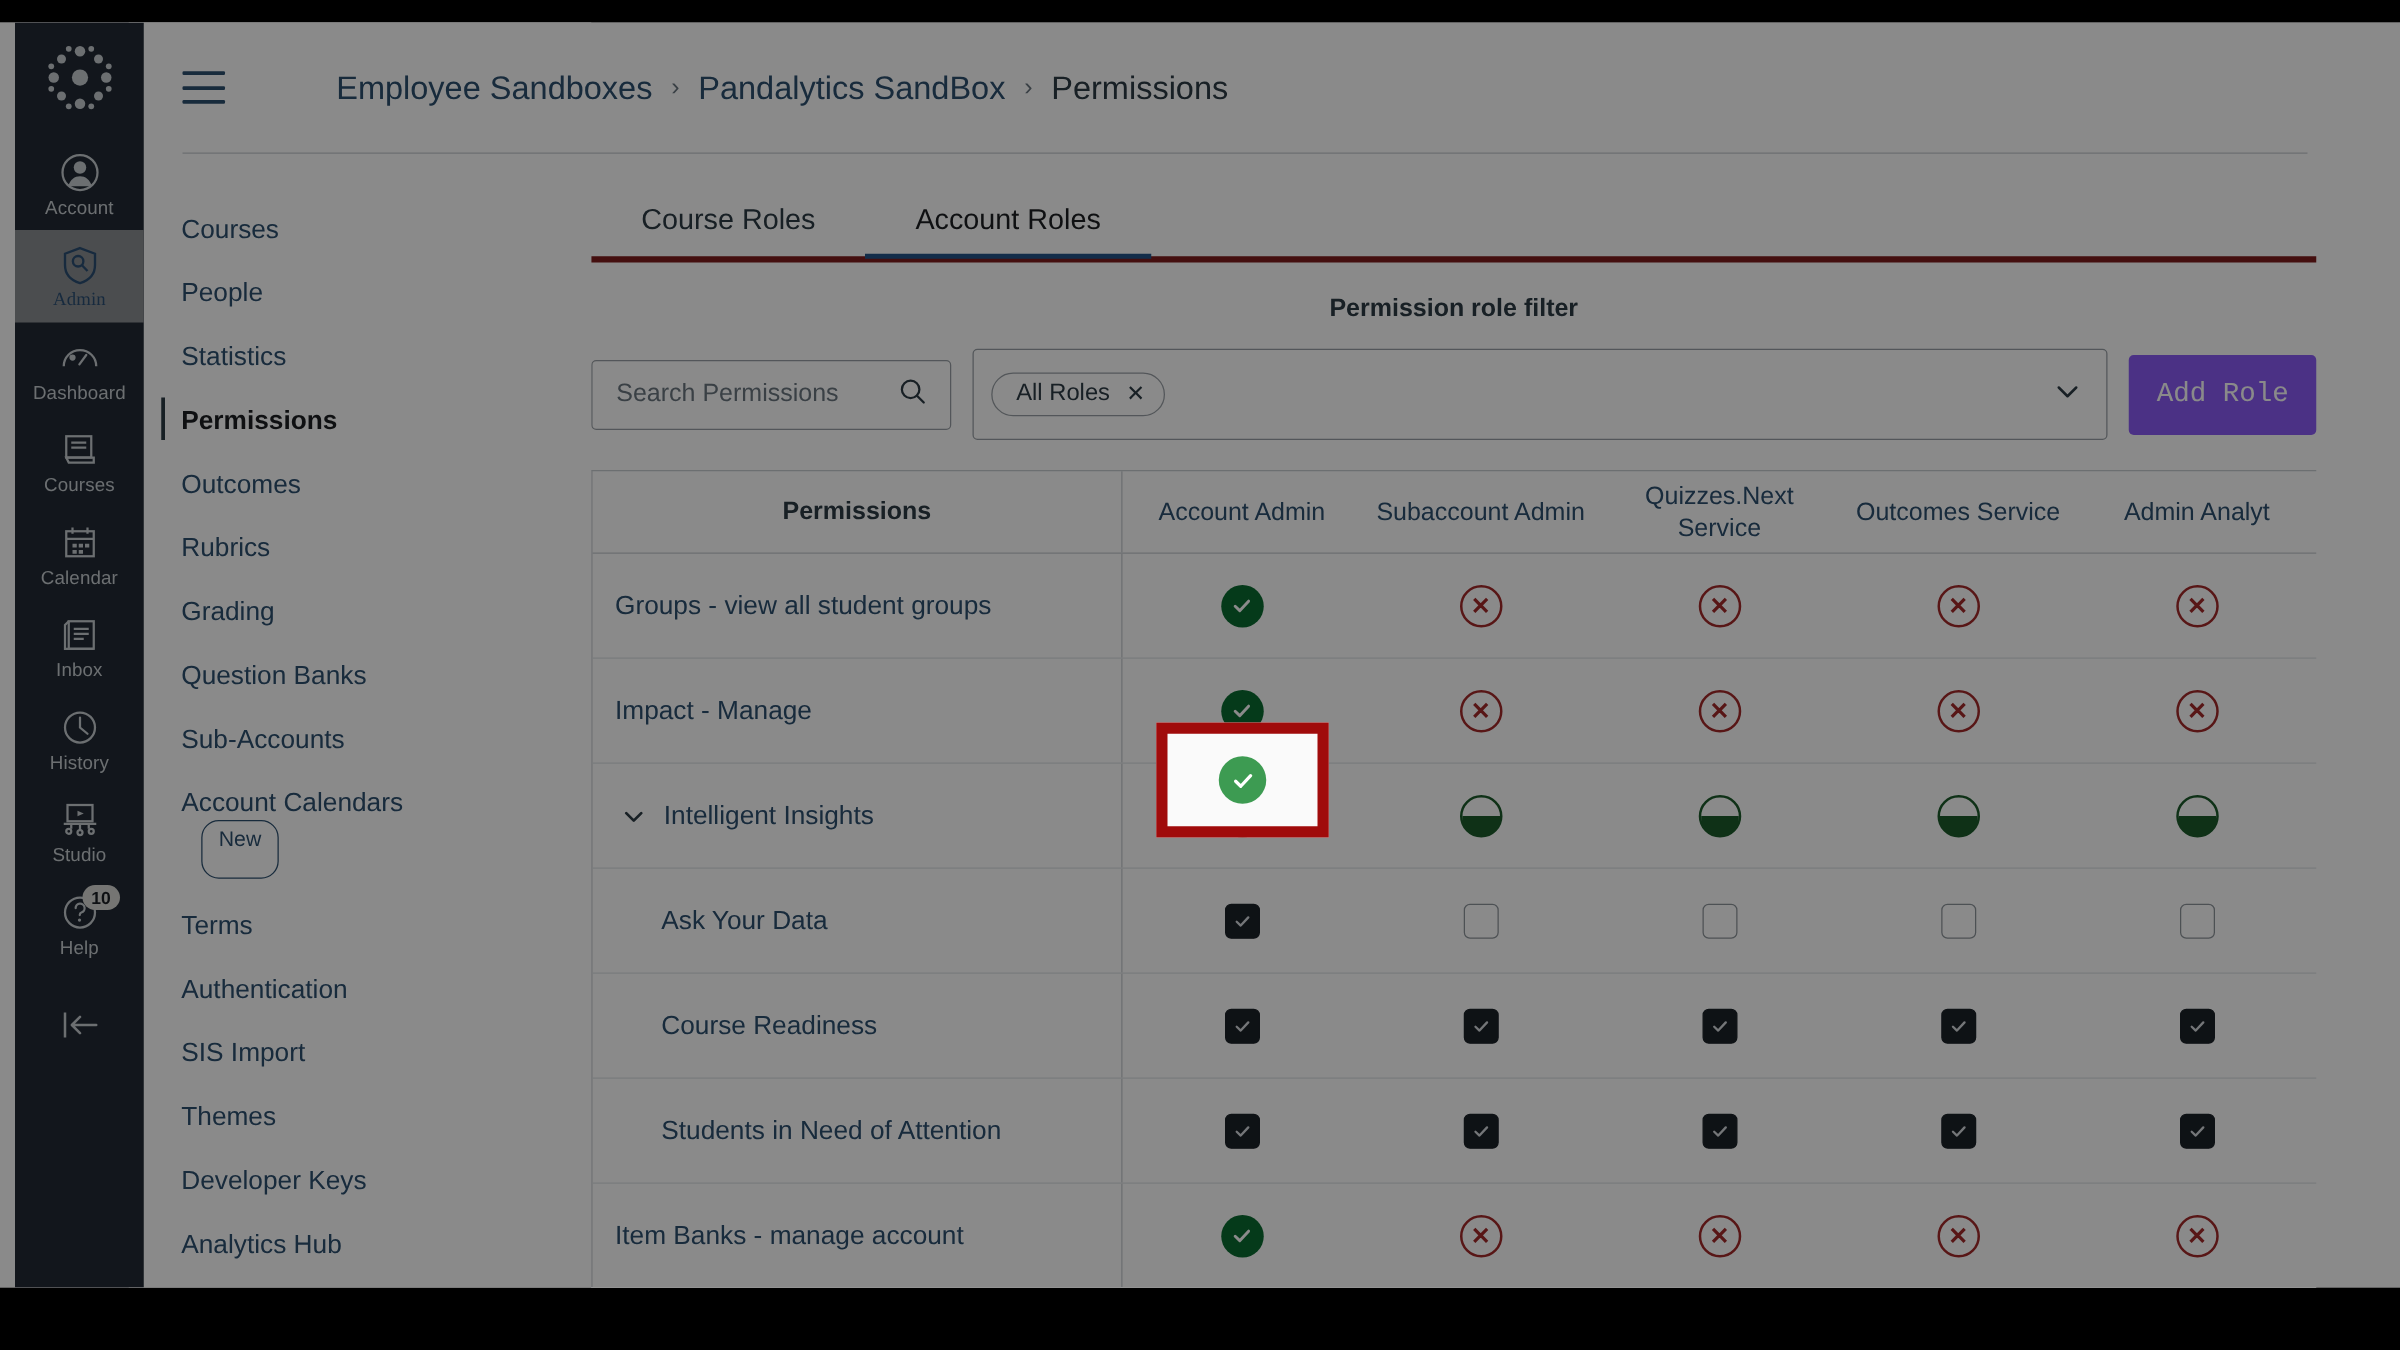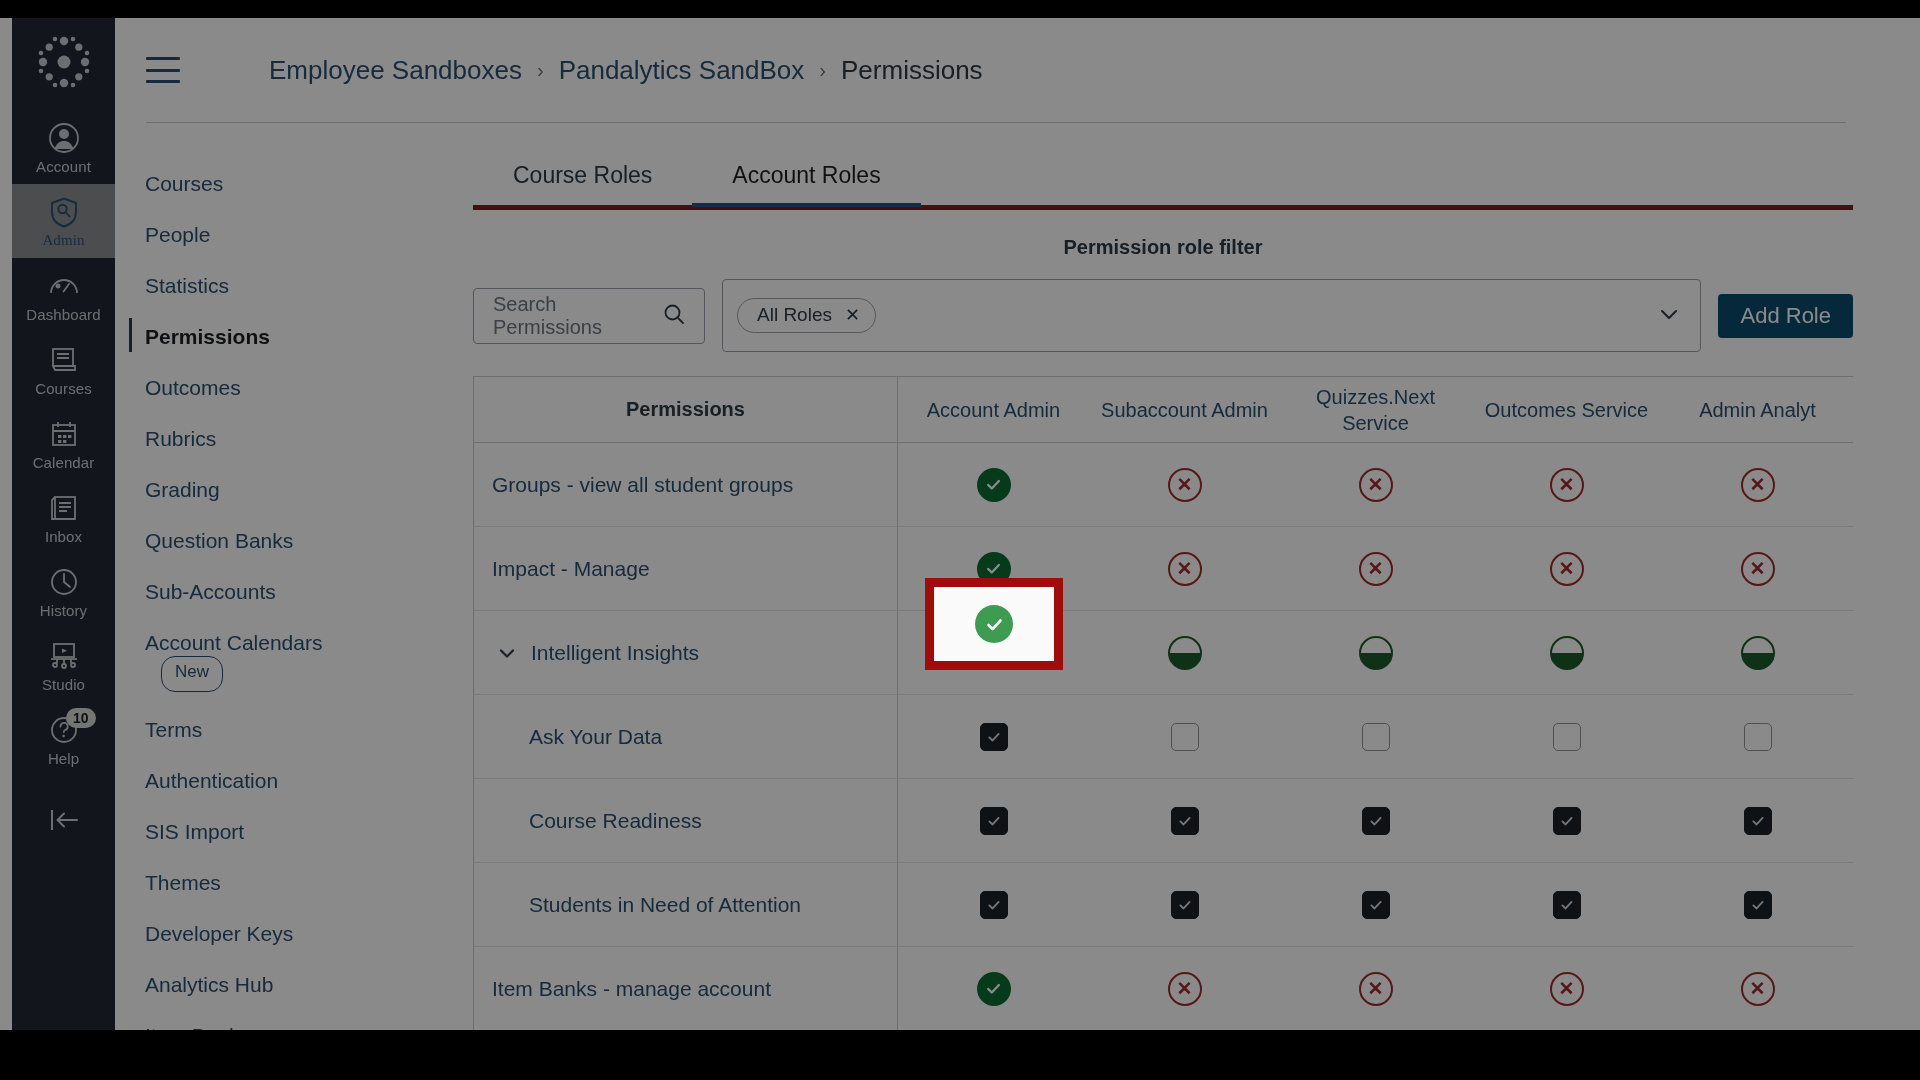--- a/index.html
+++ b/index.html
@@ -78,21 +78,21 @@
   .nav-link.active { color: #1c1f22; font-weight: 700; }
   .nav-link.active::before {
     content: ""; position: absolute; left: -16px; top: 7px;
     width: 3px; height: 34px; background: #2d3b45;
   }
   .nav-new-badge {
     display: inline-block;
     border: 1px solid #2d5070;
     border-radius: 14px;
     font-size: 17px;
-    padding: 1px 13px 6px 13px;
+    padding: 1px 13px 17px 13px;
     margin-left: 16px;
     vertical-align: 3px;
     color: #2d5070;
   }
 
   
   #crumbbar {
     position: absolute; left: 103px; top: 0; right: 0; height: 104px;
     display: flex; align-items: center;
     padding-left: 43px;
@@ -131,45 +131,45 @@
   
   .filter-title {
     text-align: center; font-size: 20px; font-weight: 700; color: #2d3b45;
     margin-top: 26px;
   }
   .filter-row {
     display: flex; align-items: center; gap: 17px;
     margin-top: 20px;
   }
   .search-box {
-    width: 232px; height: 56px;
+    width: 288px; height: 56px;
     border: 1px solid #9aa0a6; border-radius: 4px;
     display: flex; align-items: center; justify-content: space-between;
     padding: 0 18px 0 19px; background: transparent;
   }
   .search-box .ph { font-size: 20px; color: #6b7780; }
   .role-select {
     flex: 1; height: 73px;
     border: 1px solid #9aa0a6; border-radius: 4px;
     display: flex; align-items: center; justify-content: space-between;
     padding: 0 18px 0 14px; background: transparent;
   }
   .pill {
     display: inline-flex; align-items: center; gap: 13px;
     border: 1px solid #9aa0a6; border-radius: 18px;
     padding: 5px 15px 6px 19px;
     font-size: 19px; color: #2d3b45;
     background: rgba(255,255,255,0.10);
   }
   .pill .x { font-size: 18px; color: #2d3b45; cursor: pointer; }
   .btn-addrole {
-    height: 44px; min-width: 128px;
-    background: #0c4a6e; color: #fff;
+    height: 64px; min-width: 128px;
+    background: #8b5cf6; color: #fff;
     border: none; border-radius: 4px;
-    font-size: 22px; font-family: Liberation Sans, sans-serif;
+    font-size: 22px; font-family: Liberation Mono, monospace;
     padding: 0 22px; cursor: pointer;
   }
 
   
   .ptable {
     margin-top: 24px;
     border: 1px solid #c7cdd1;
     border-right: none;
     width: 1380px;
     background: #fff;

